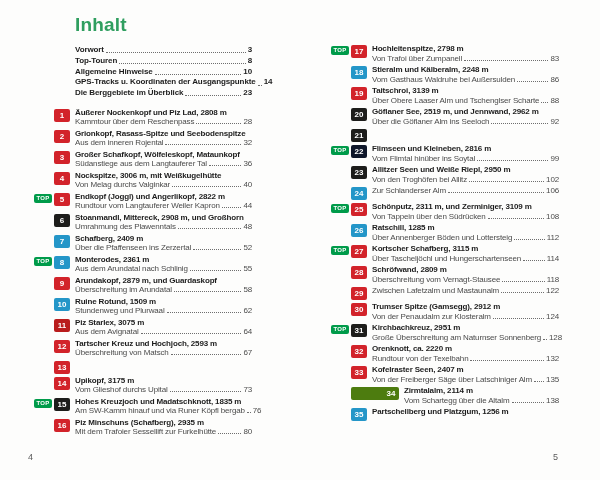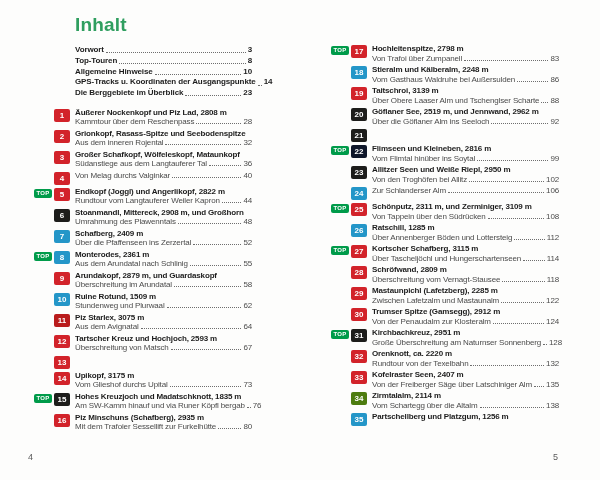--- a/index.html
+++ b/index.html
@@ -180,20 +180,21 @@
       </div>
     </div>
   </div>
 
   <div class="tour">
     <div class="badge-slot">
       <span class="top-badge" style="background: rgb(0, 155, 74); visibility: hidden;">TOP</span>
     </div>
     <div class="num-square" style="background: rgb(210, 35, 42);">4</div>
     <div class="tour-text">
+      <div class="tour-title">Nockspitze, 3006 m, mit Weißkugelhütte</div>
       <div class="tour-sub">
         <span class="lbl">Von Melag durchs Valginkar</span>
         <span class="dots"></span>
         <span class="pg">40</span>
       </div>
     </div>
   </div>
 
   <div class="tour">
     <div class="badge-slot">
@@ -541,21 +542,20 @@
       </div>
     </div>
   </div>
 
   <div class="tour">
     <div class="badge-slot">
       <span class="top-badge" style="background: rgb(0, 155, 74); visibility: hidden;">TOP</span>
     </div>
     <div class="num-square" style="background: rgb(210, 35, 42); text-align: center;">29</div>
     <div class="tour-text">
-      <div class="tour-title">Mastaunpichl (Lafetzberg), 2285 m</div>
       <div class="tour-sub">
         <span class="lbl">Zwischen Lafetzalm und Mastaunalm</span>
         <span class="dots"></span>
         <span class="pg">122</span>
       </div>
     </div>
   </div>
 
   <div class="tour">
     <div class="badge-slot">
@@ -614,21 +614,21 @@
         <span class="dots"></span>
         <span class="pg">135</span>
       </div>
     </div>
   </div>
 
   <div class="tour">
     <div class="badge-slot">
       <span class="top-badge" style="background: rgb(0, 155, 74); visibility: hidden;">TOP</span>
     </div>
-    <div class="num-square" style="background: #4d7c0f;">34</div>
+    <div class="num-square" style="background: #4d7c0f; padding-left: 32px;">34</div>
     <div class="tour-text">
       <div class="tour-title">Zirmtalalm, 2114 m</div>
       <div class="tour-sub">
         <span class="lbl">Vom Schartegg über die Altalm</span>
         <span class="dots"></span>
         <span class="pg">138</span>
       </div>
     </div>
   </div>
 

